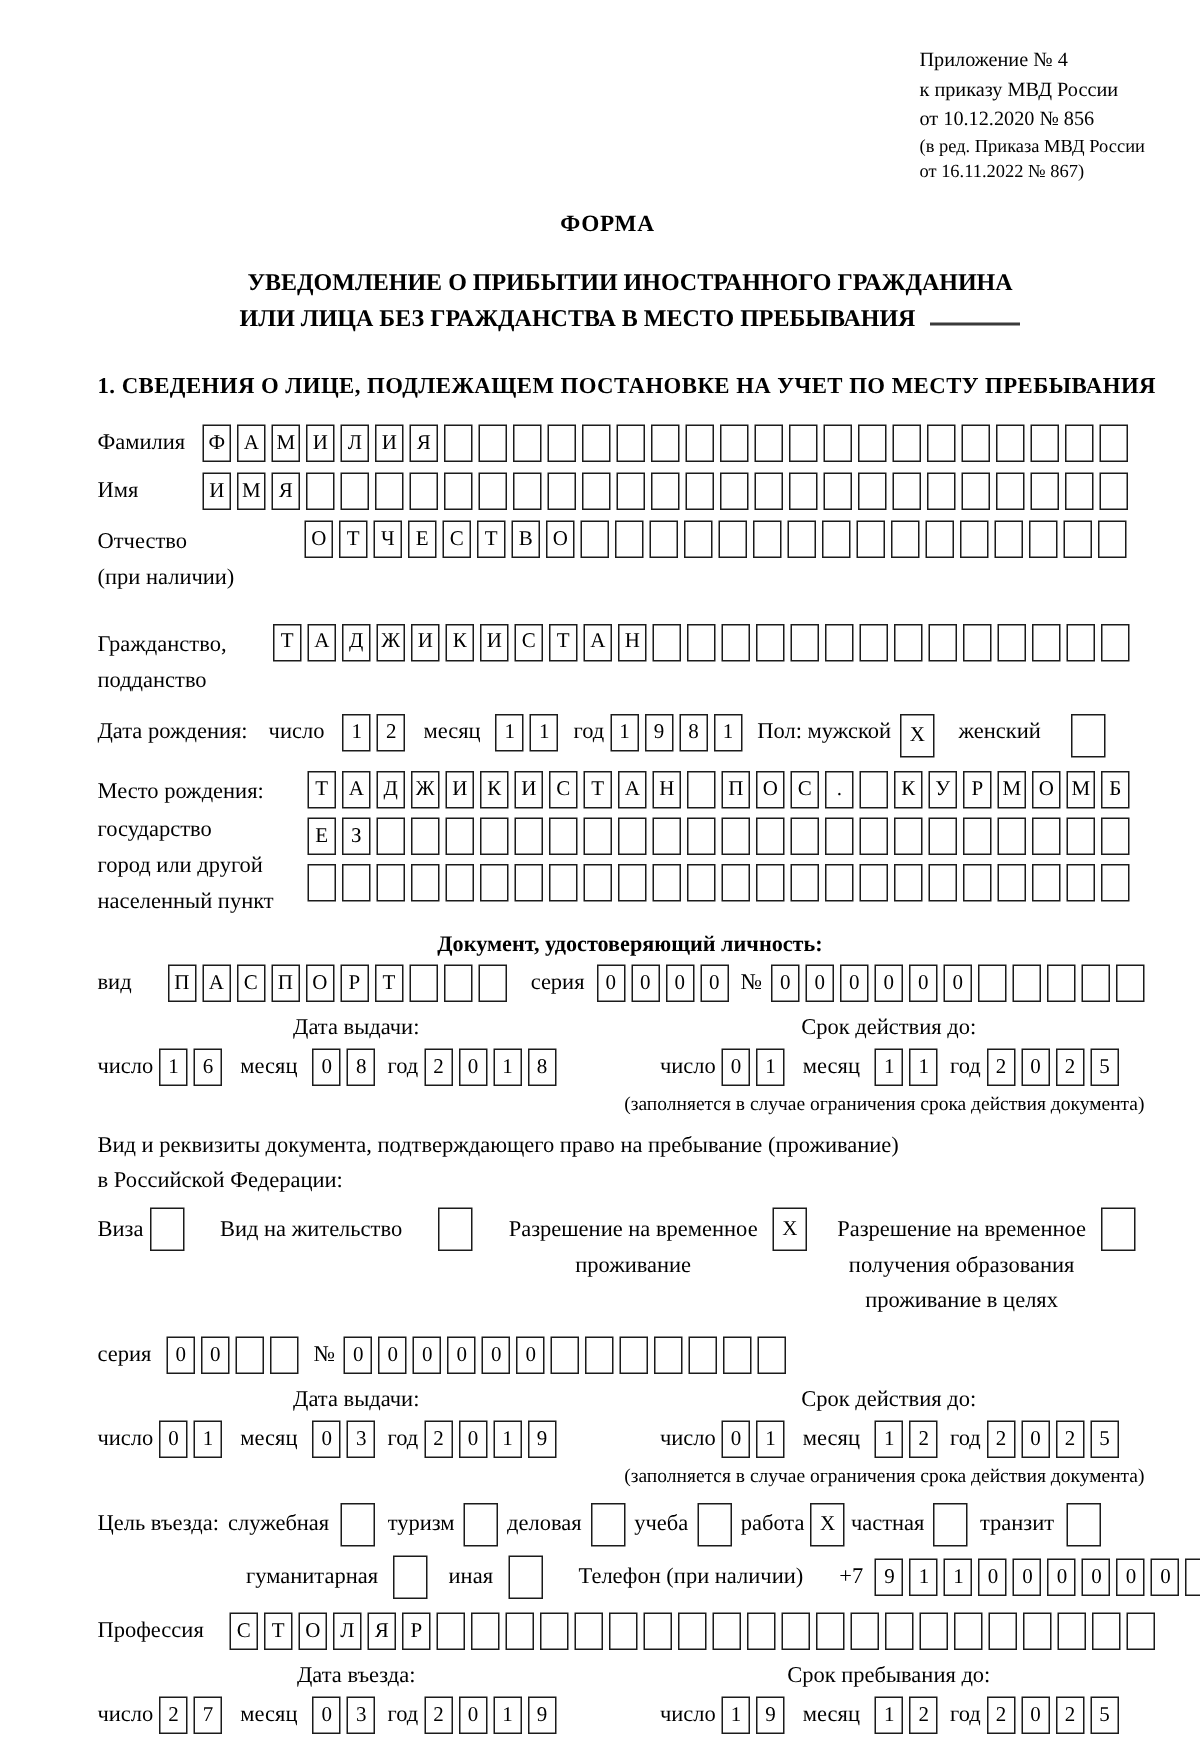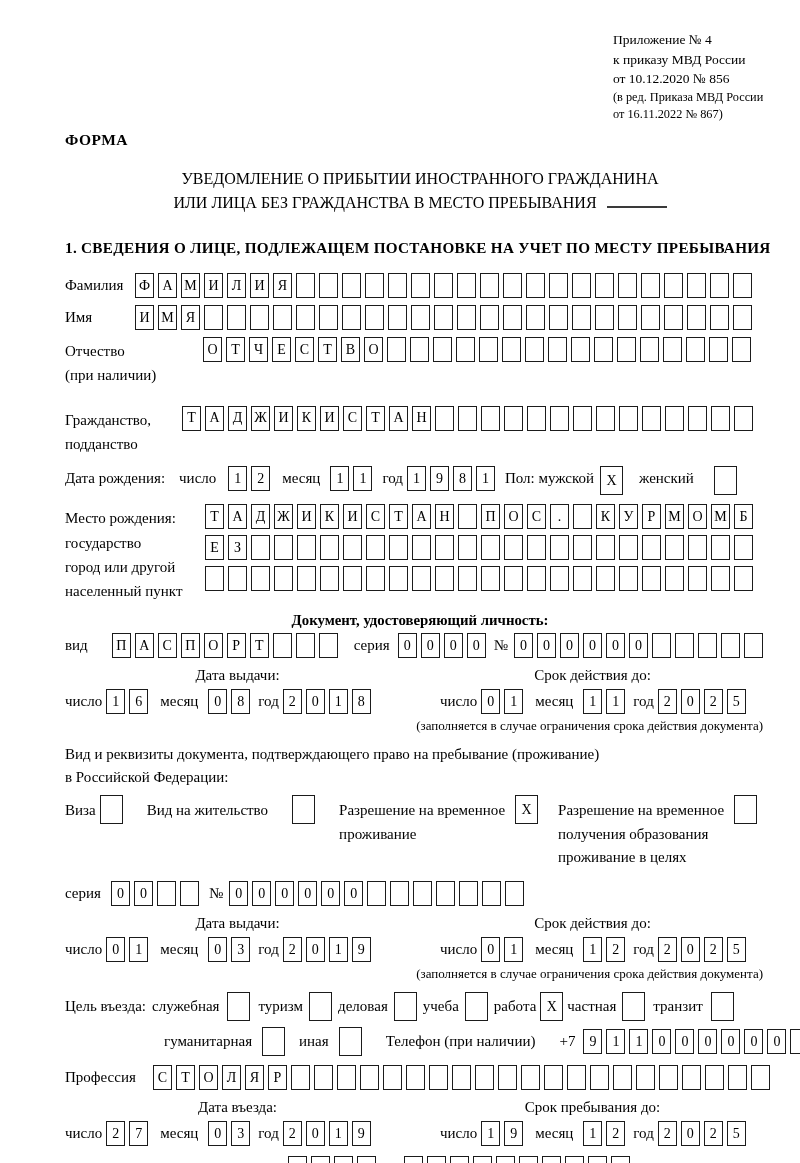--- a/index.html
+++ b/index.html
@@ -1,22 +1,22 @@
 <!DOCTYPE html>
 <html><head>
 <meta charset="utf-8">
 <style>
   *{box-sizing:border-box;margin:0;padding:0}
   html,body{background:#fff}
   body{width:800px;height:1163px;color:#000;font-family:"Liberation Serif",serif;font-size:15px;overflow:hidden}
   .page{padding:30px 25px 0 65px}
   .annex{margin-left:548px;font-size:13.5px;line-height:1.45;white-space:nowrap}
   .annex .small{font-size:12.3px;line-height:1.4}
-  .forma{font-weight:bold;text-align:left;padding-right:30px;font-size:15.5px;margin-top:8px;letter-spacing:.5px}
-  .title{text-align:center;font-weight:normal;font-size:16px;margin-top:18px;line-height:1.5}
+  .forma{font-weight:bold;text-align:center;padding-right:30px;font-size:15.5px;margin-top:18px;letter-spacing:.5px}
+  .title{text-align:center;font-weight:bold;font-size:16px;margin-top:18px;line-height:1.5}
   .uline{display:inline-block;width:60px;border-bottom:2.2px solid #3a3a3a;margin-left:10px;height:15px;vertical-align:baseline}
   .sec1{font-weight:bold;font-size:15.2px;margin-top:24px;letter-spacing:.3px;white-space:nowrap}
   .row{display:flex;align-items:flex-start;margin-top:7px}
   .lab{padding-top:4px;flex:none}
   .lab-col{line-height:1.62;padding-top:2px;flex:none}
   .cellcol{display:flex;flex-direction:column;flex:none}
   .cells{display:inline-flex;gap:4px;flex:none}
   .cell{width:19px;height:25px;border:1.6px solid #1b1b1b;display:inline-flex;align-items:center;justify-content:center;font-size:14px;flex:none;background:#fff}
   .checkboxes .cell{width:23px;height:29px}
   .w70{width:70px}.w138{width:138px}.w117{width:117px}.w140{width:140px}.w88{width:88px}
@@ -27,21 +27,21 @@
   .dpair{display:flex;margin-top:9px}
   .dcol-l{width:345px;flex:none}
   .dcol-r{flex:1}
   .dhead{text-align:center;margin-bottom:5px}
   .dline{display:flex;align-items:center}
   .dline .lab{padding-top:0}
   .note{font-size:13px;text-align:right;margin-top:4px;padding-right:12px}
   .plain{margin-top:12px}
   .opts{margin-top:9px}
   .opt{display:flex;align-items:flex-start;flex:none}
-  .opt-label{line-height:1.55;padding-top:4px}
+  .opt-label{text-align:center;line-height:1.55;padding-top:4px}
   .purpose .lab{padding-top:6px}
   .purpose .cells{margin-top:0}
 </style>
 </head>
 <body>
 
 <div class="page">
 
   <div class="annex">
     <div>Приложение № 4</div>

